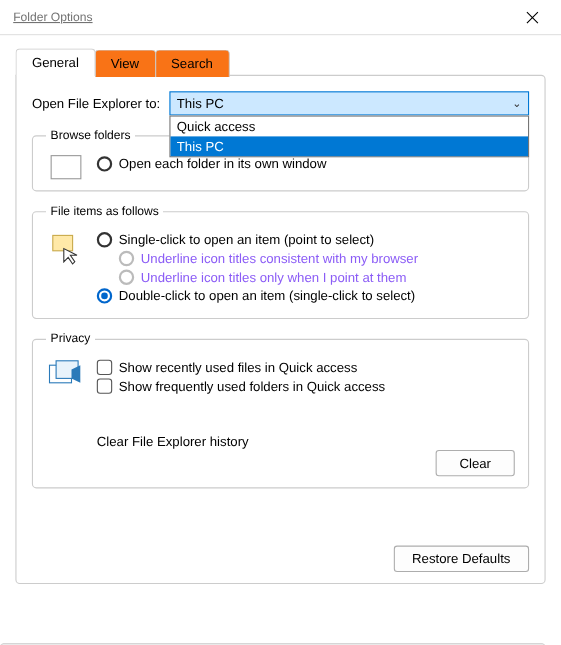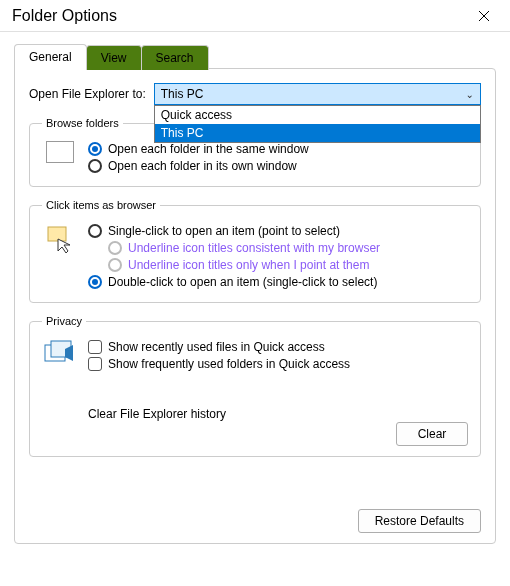--- a/index.html
+++ b/index.html
@@ -1,23 +1,23 @@
 <!DOCTYPE html>
 <html><head>
   <meta charset="utf-8">
   <style>
     * { box-sizing: border-box; font-family: "Segoe UI", Tahoma, sans-serif; font-size: 12px; }
     body { margin: 0; background: #fff; width: 510px; height: 586px; overflow: hidden; }
     .titlebar { background: #fff; height: 32px; display: flex; align-items: center; padding: 0 4px 0 12px; border-bottom: 1px solid #e0e0e0; }
-    .titlebar .title { flex: 1; font-size: 16px; color: #000000; }
+    .titlebar .title { flex: 1; font-size: 11px; color: #737373; text-decoration: underline; }
     .titlebar .close { width: 44px; height: 30px; display: flex; align-items: center; justify-content: center; cursor: pointer; }
     .content { padding: 12px 14px 0 14px; position: relative; }
     .tabs { display: flex; border-bottom: none; position: relative; z-index: 2; }
     .tab { padding: 5px 14px; border: 1px solid #ccc; border-bottom: none; background: #fff; margin-right: -1px; position: relative; cursor: pointer; border-radius: 4px 4px 0 0; }
-    .tab.inactive { background: #4d7c0f; top: 1px; }
+    .tab.inactive { background: #f97316; top: 1px; }
     .tab.active { background: #fff; z-index: 3; }
     .tabpanel { border: 1px solid #ccc; padding: 14px 14px 10px 14px; margin-top: -1px; background: #fff; border-radius: 0 4px 4px 4px; }
     .row { display: flex; align-items: center; margin-bottom: 6px; position: relative; }
     .label { margin-right: 8px; }
     .combo { flex: 1; border: 1px solid #0078d4; background: #cce8ff; padding: 3px 6px; display: flex; align-items: center; justify-content: space-between; height: 22px; cursor: pointer; }
     .combo .arrow { font-size: 10px; color: #333; }
     .dropdown { position: absolute; top: 22px; left: 0; right: 0; border: 1px solid #767676; background: #fff; z-index: 10; }
     .dd-item { padding: 2px 6px; cursor: pointer; }
     .dd-item.hl { background: #0078d4; color: #fff; }
     fieldset { border: 1px solid #ccc; border-radius: 4px; margin: 0 0 12px 0; padding: 10px 12px 10px 12px; }
@@ -76,33 +76,29 @@
     </div>
 
     <fieldset>
       <legend>Browse folders</legend>
       <div class="group-body">
         <div class="icon-slot">
           <div class="folder-icon"></div>
         </div>
         <div class="options">
           <div class="radio-row">
-            <span class="radio sel"></span>
-            <span>Open each folder in the same window</span>
-          </div>
-          <div class="radio-row">
             <span class="radio"></span>
             <span>Open each folder in its own window</span>
           </div>
         </div>
       </div>
     </fieldset>
 
     <fieldset>
-      <legend>Click items as browser</legend>
+      <legend>File items as follows</legend>
       <div class="group-body">
         <div class="icon-slot click-icon">
           <svg width="32" height="32" viewBox="0 0 32 32">
             <rect x="4" y="4" width="18" height="14" fill="#ffe9a8" stroke="#c9a94a"></rect>
             <path d="M14 16 L14 28 L18 24 L22 30 L24 28 L20 22 L26 22 Z" fill="#fff" stroke="#333" stroke-width="1"></path>
           </svg>
         </div>
         <div class="options">
           <div class="radio-row">
             <span class="radio"></span>

